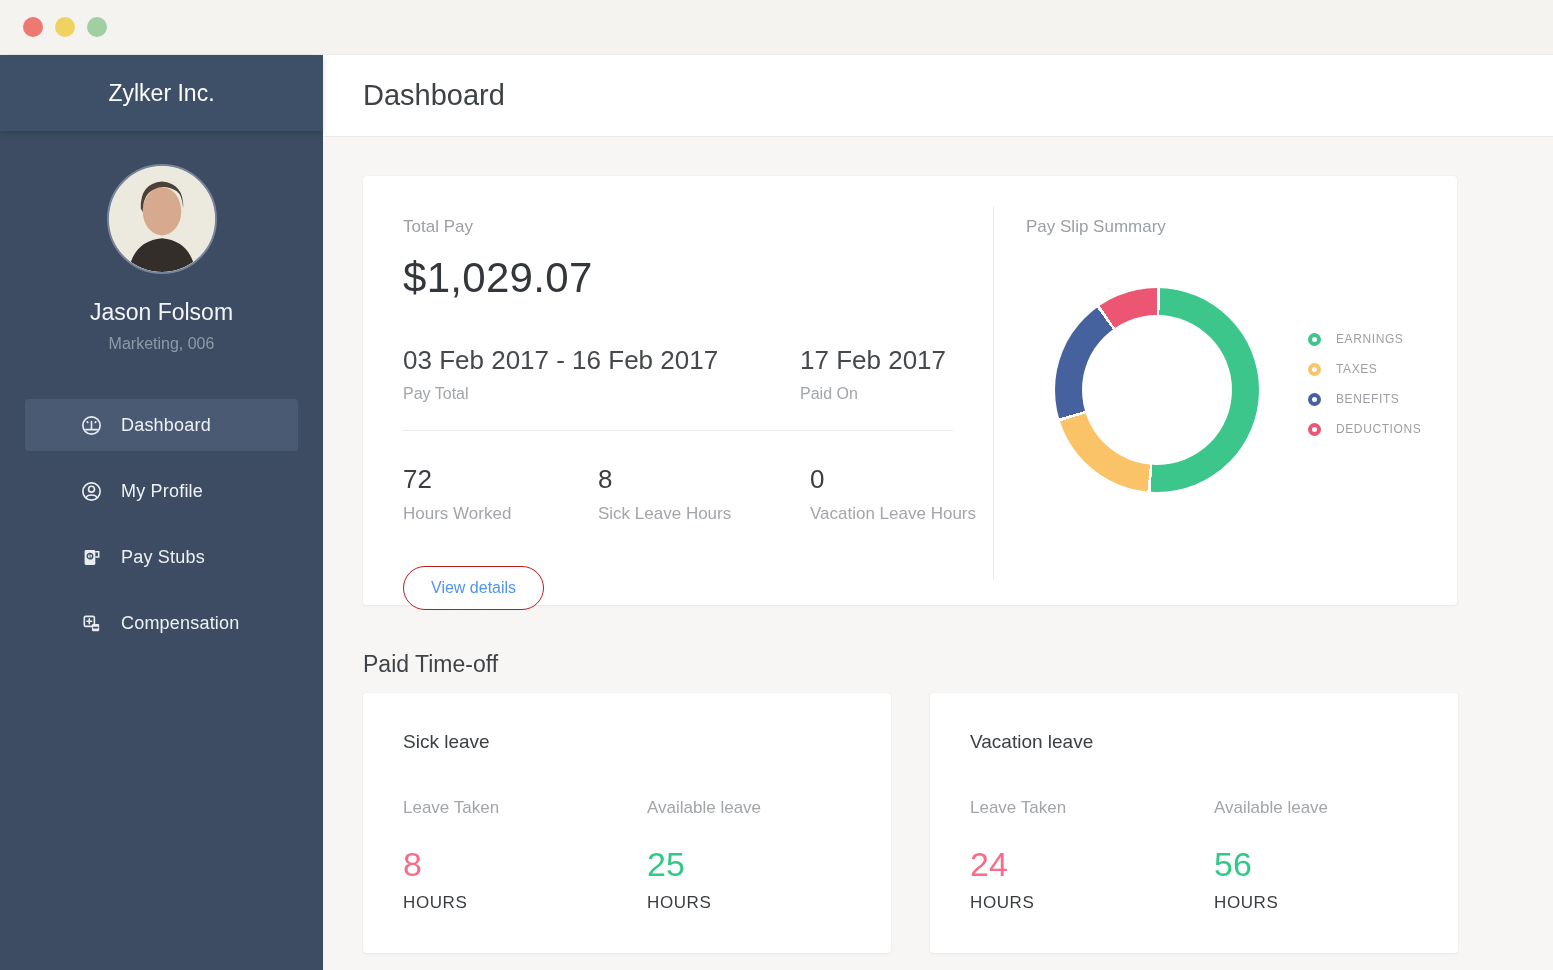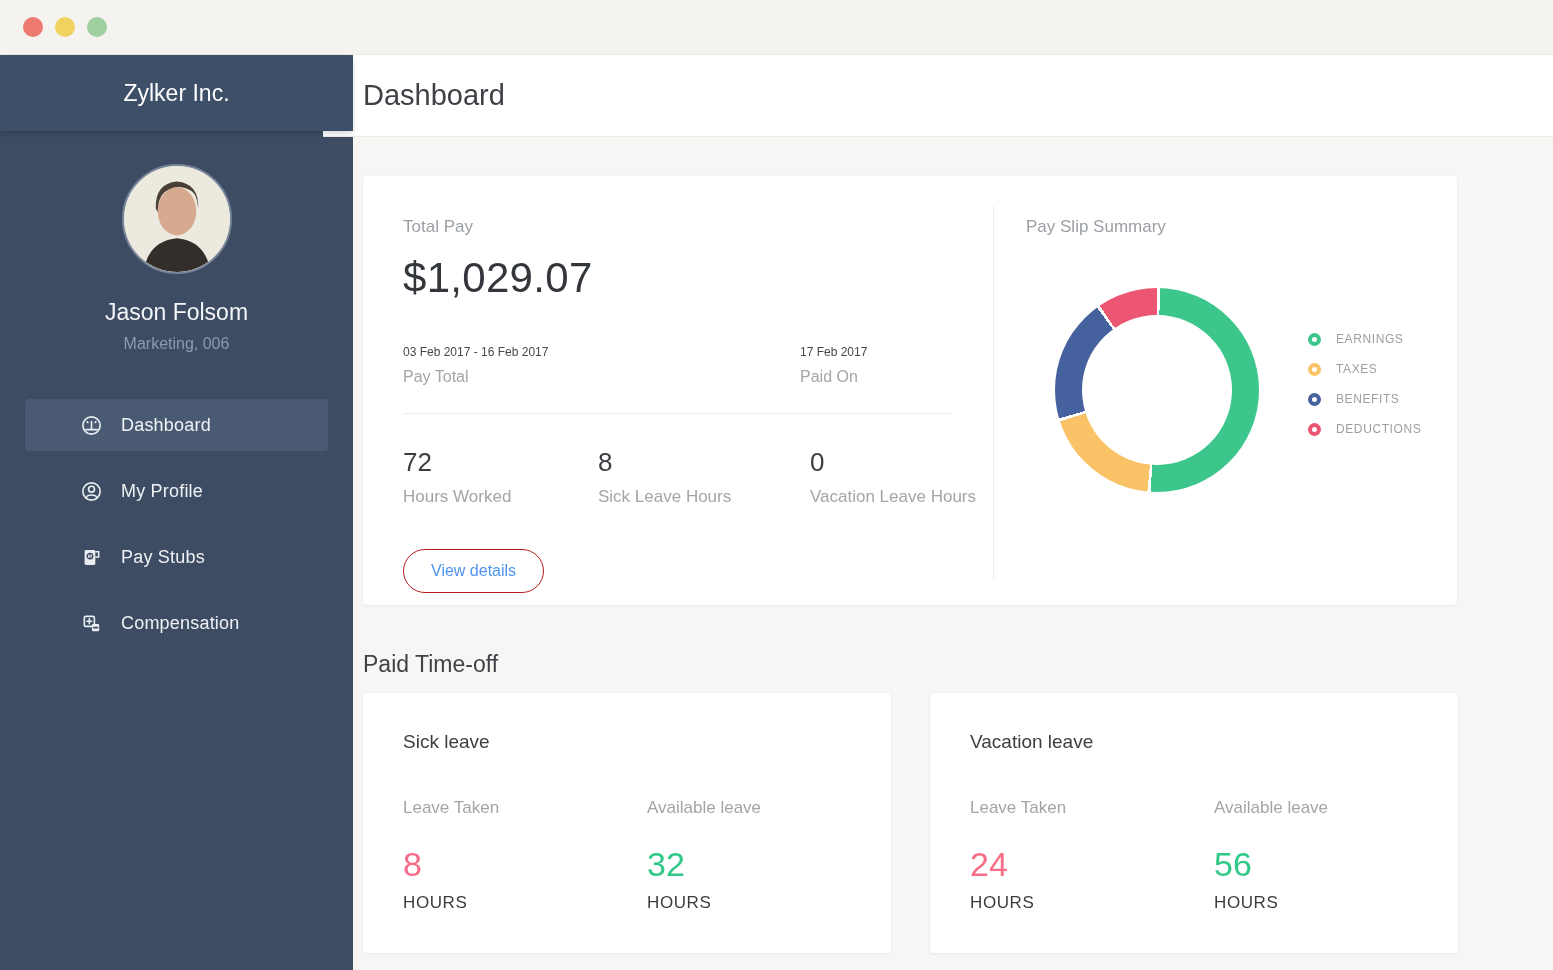--- a/index.html
+++ b/index.html
@@ -10,21 +10,21 @@
 
   
   .titlebar { position:absolute; top:0; left:0; right:0; height:55px; background:#f4f3f0;
               border-bottom:1px solid #e9e8e4; display:flex; align-items:center; padding-left:23px; gap:12px; }
   .dot { width:20px; height:20px; border-radius:50%; cursor:pointer; }
   .dot.red    { background:#ec7a70; }
   .dot.yellow { background:#efd25f; }
   .dot.green  { background:#a0d0a1; }
 
   
-  .sidebar { position:absolute; top:55px; left:0; bottom:0; width:353px; background:#3d4c62; }
+  .sidebar { position:absolute; top:55px; left:0; bottom:0; width:323px; background:#3d4c62; }
   .sidebar-header { height:76px; line-height:76px; text-align:center; font-size:23px; color:#fdfdfe;
                     background:#3e4f68; box-shadow:0 3px 5px rgba(0,0,0,0.14); position:relative; z-index:2; }
   .profile { padding-top:33px; text-align:center; }
   .avatar { width:110px; height:110px; border-radius:50%; margin:0 auto; border:2px solid #77859a;
             overflow:hidden; background:#e9e4db; }
   .avatar svg { display:block; width:106px; height:106px; }
   .profile-name { margin-top:25px; font-size:23px; color:#f3f5f8; }
   .profile-subtitle { margin-top:9px; font-size:16px; color:#8e99aa; }
 
   .menu { margin-top:46px; padding:0 25px; }
@@ -44,21 +44,21 @@
 
   .card { background:#ffffff; border-radius:3px; box-shadow:0 0 1px rgba(0,0,0,0.12), 0 1px 3px rgba(0,0,0,0.05); }
 
   
   .summary-card { width:1094px; height:429px; display:flex; }
   .left-col { width:630px; padding:41px 0 0 40px; }
   .section-label { font-size:17px; color:#9b9fa4; }
   .amount { margin-top:17px; font-size:42px; font-weight:500; color:#33373c; letter-spacing:0.3px; }
   .period-row { margin-top:43px; display:flex; }
   .period-col-1 { width:397px; }
-  .period-value { font-size:12px; color:#45484c; }
+  .period-value { font-size:26px; color:#45484c; }
   .period-label { margin-top:9px; font-size:16px; color:#a2a5a9; }
   .h-divider { margin:27px 40px 0 0; border-top:1px solid #ececea; }
   .stats-row { margin-top:33px; display:flex; }
   .stat-col-1 { width:195px; }
   .stat-col-2 { width:212px; }
   .stat-value { font-size:26px; color:#3a3e42; }
   .stat-label { margin-top:9px; font-size:17px; color:#a2a5a9; }
   .view-details { margin-top:42px; display:inline-block; padding:12px 27px; border:1px solid #b91c1c;
                   border-radius:24px; background:#fff; color:#4f94ef; font-size:16px; cursor:pointer;
                   font-family:"Liberation Sans", sans-serif; }
@@ -247,21 +247,21 @@
         <section class="card pto-card">
           <div class="pto-card-title">Sick leave</div>
           <div class="pto-cols">
             <div class="pto-col-1">
               <div class="pto-label">Leave Taken</div>
               <div class="pto-value pink">8</div>
               <div class="pto-unit">HOURS</div>
             </div>
             <div>
               <div class="pto-label">Available leave</div>
-              <div class="pto-value green">32</div>
+              <div class="pto-value green">25</div>
               <div class="pto-unit">HOURS</div>
             </div>
           </div>
         </section>
 
         <section class="card pto-card">
           <div class="pto-card-title">Vacation leave</div>
           <div class="pto-cols">
             <div class="pto-col-1">
               <div class="pto-label">Leave Taken</div>

